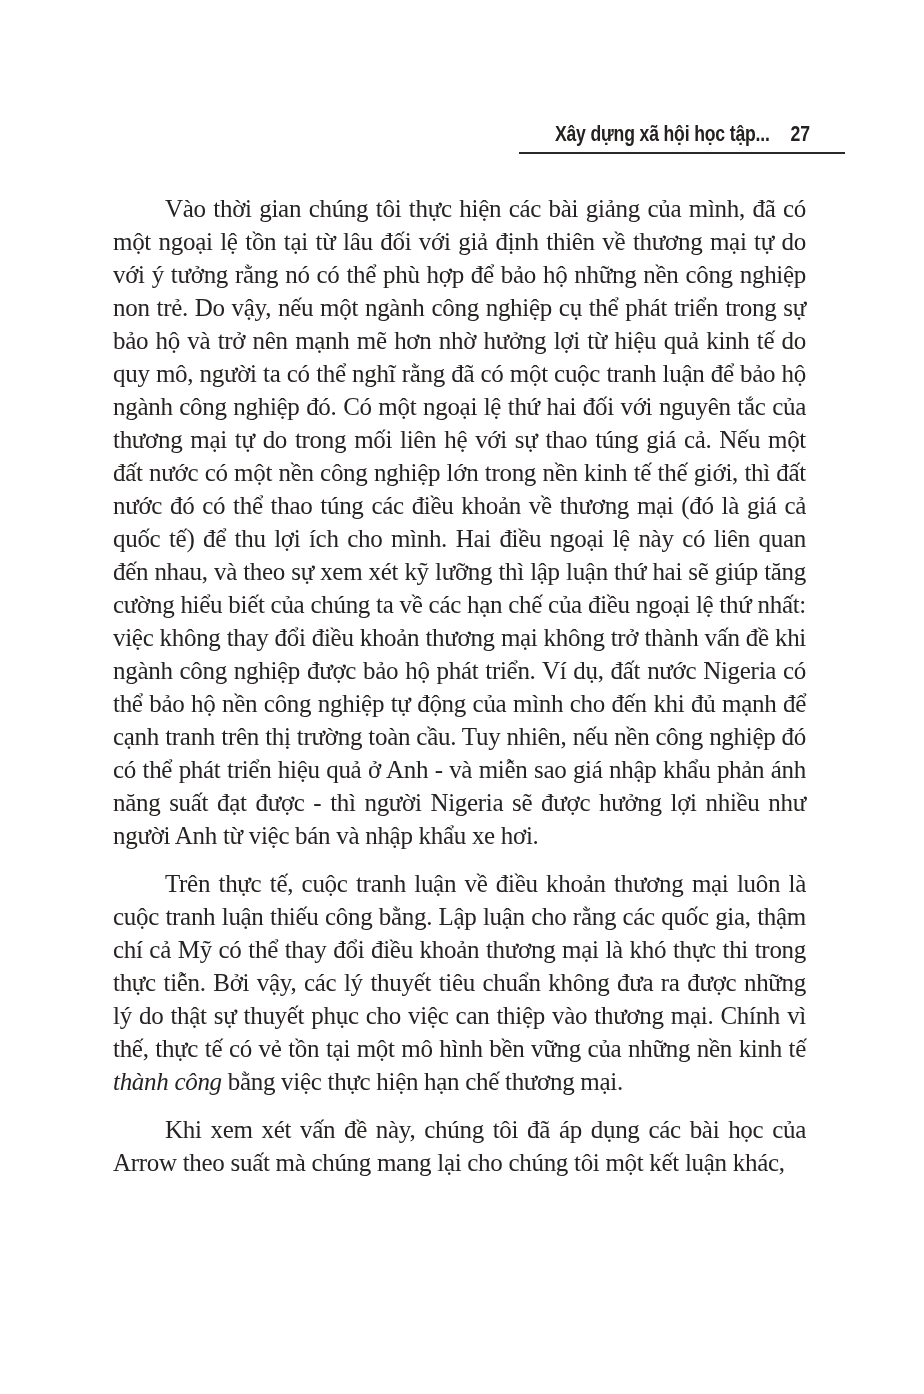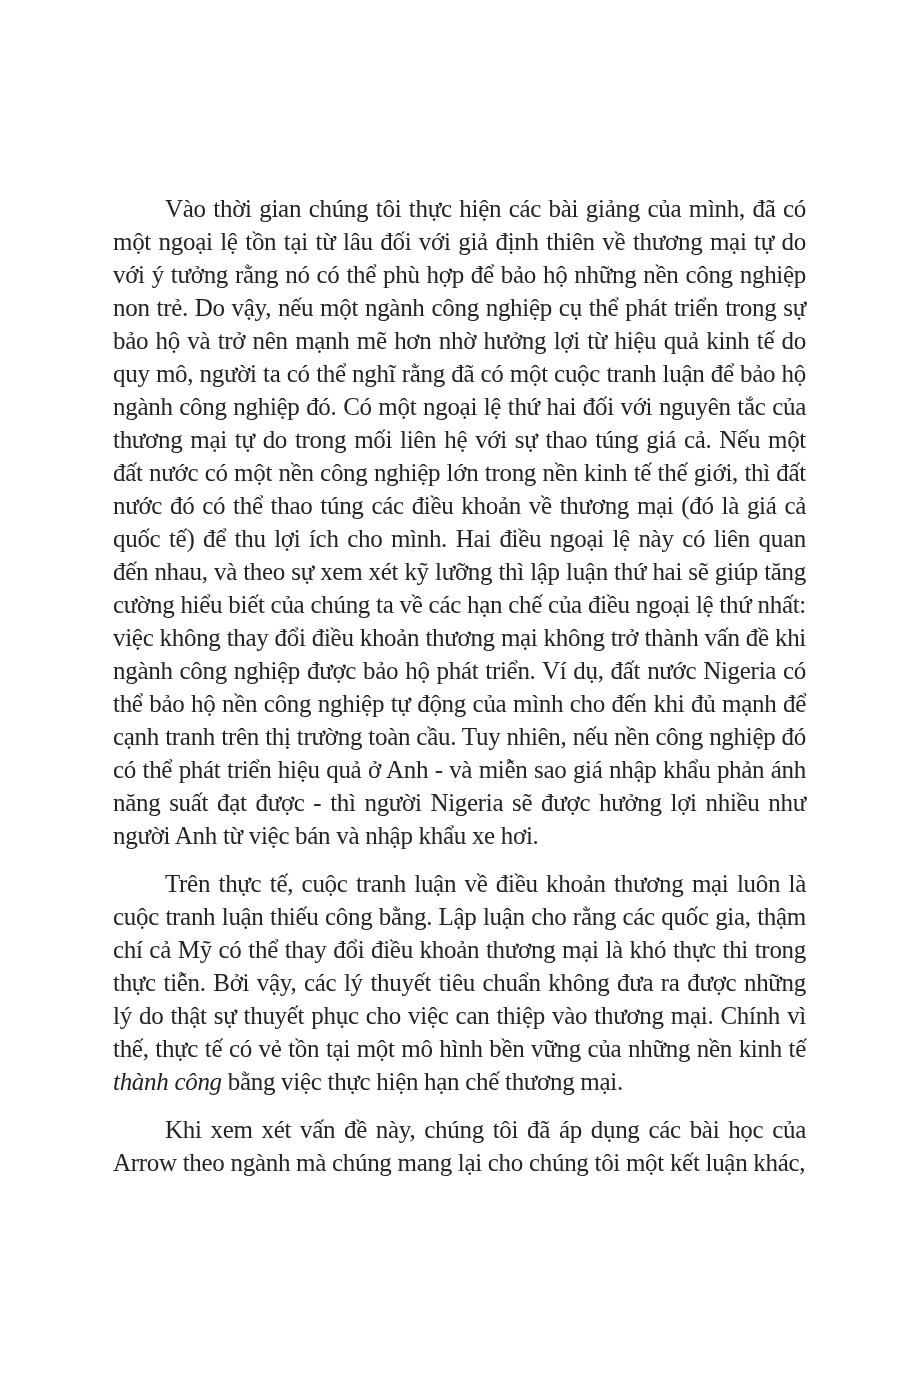--- a/index.html
+++ b/index.html
@@ -59,18 +59,23 @@
   .para:last-child {
     margin-bottom: 0;
   }
   .para em {
   }
 </style>
 </head>
 <body>
 
 <div class="page">
+  <div class="header">
+    <div class="header-inner">
+      <span>Xây dựng xã hội học tập...</span><span class="pagenum">27</span>
+    </div>
+  </div>
   <main class="body-text">
       <p class="para"><span>Vào thời gian chúng tôi thực hiện các bài giảng của mình, đã có một ngoại lệ tồn tại từ lâu đối với giả định thiên về thương mại tự do với ý tưởng rằng nó có thể phù hợp để bảo hộ những nền công nghiệp non trẻ. Do vậy, nếu một ngành công nghiệp cụ thể phát triển trong sự bảo hộ và trở nên mạnh mẽ hơn nhờ hưởng lợi từ hiệu quả kinh tế do quy mô, người ta có thể nghĩ rằng đã có một cuộc tranh luận để bảo hộ ngành công nghiệp đó. Có một ngoại lệ thứ hai đối với nguyên tắc của thương mại tự do trong mối liên hệ với sự thao túng giá cả. Nếu một đất nước có một nền công nghiệp lớn trong nền kinh tế thế giới, thì đất nước đó có thể thao túng các điều khoản về thương mại (đó là giá cả quốc tế) để thu lợi ích cho mình. Hai điều ngoại lệ này có liên quan đến nhau, và theo sự xem xét kỹ lưỡng thì lập luận thứ hai sẽ giúp tăng cường hiểu biết của chúng ta về các hạn chế của điều ngoại lệ thứ nhất: việc không thay đổi điều khoản thương mại không trở thành vấn đề khi ngành công nghiệp được bảo hộ phát triển. Ví dụ, đất nước Nigeria có thể bảo hộ nền công nghiệp tự động của mình cho đến khi đủ mạnh để cạnh tranh trên thị trường toàn cầu. Tuy nhiên, nếu nền công nghiệp đó có thể phát triển hiệu quả ở Anh - và miễn sao giá nhập khẩu phản ánh năng suất đạt được - thì người Nigeria sẽ được hưởng lợi nhiều như người Anh từ việc bán và nhập khẩu xe hơi.</span></p>
       <p class="para"><span>Trên thực tế, cuộc tranh luận về điều khoản thương mại luôn là cuộc tranh luận thiếu công bằng. Lập luận cho rằng các quốc gia, thậm chí cả Mỹ có thể thay đổi điều khoản thương mại là khó thực thi trong thực tiễn. Bởi vậy, các lý thuyết tiêu chuẩn không đưa ra được những lý do thật sự thuyết phục cho việc can thiệp vào thương mại. Chính vì thế, thực tế có vẻ tồn tại một mô hình bền vững của những nền kinh tế </span><em>thành công</em><span> bằng việc thực hiện hạn chế thương mại.</span></p>
-      <p class="para"><span>Khi xem xét vấn đề này, chúng tôi đã áp dụng các bài học của Arrow theo ngành mà chúng mang lại cho chúng tôi một kết luận khác,</span></p>
+      <p class="para"><span>Khi xem xét vấn đề này, chúng tôi đã áp dụng các bài học của Arrow theo suất mà chúng mang lại cho chúng tôi một kết luận khác,</span></p>
     </main>
 </div>
 
 </body></html>

